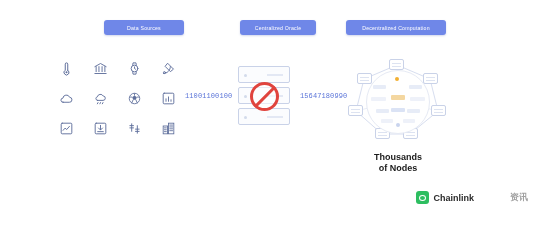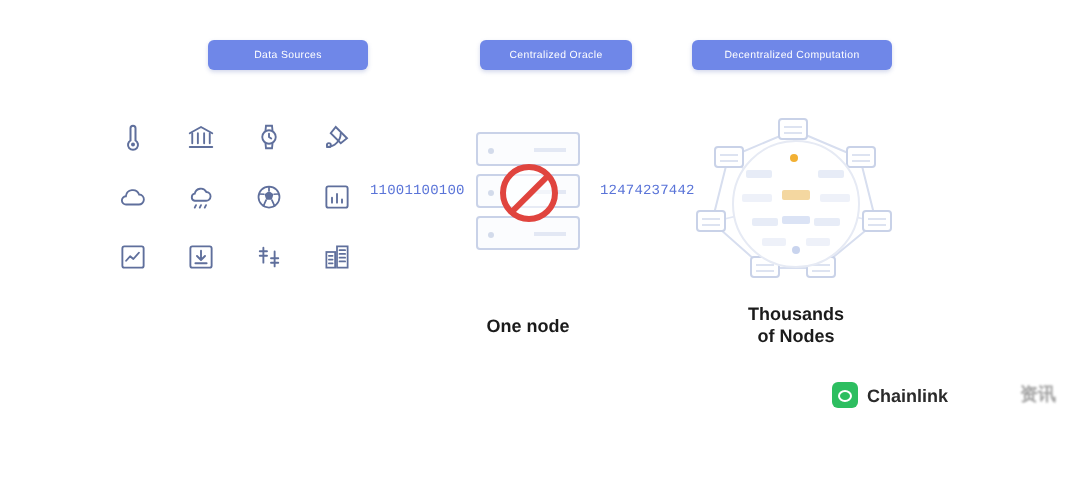--- a/index.html
+++ b/index.html
@@ -325,39 +325,38 @@
     <div class="icon-cell" style="left:102px; top:60px;">
       <svg width="15" height="15" viewBox="0 0 24 24" fill="none" stroke="#5f6f9c" stroke-width="1.4" stroke-linecap="round">
         <rect x="3.5" y="8" width="7" height="12.5"></rect>
         <rect x="12" y="3.5" width="8.5" height="17"></rect>
         <path d="M5.5 11h3M5.5 14h3M5.5 17h3M14 6.5h4.5M14 9.5h4.5M14 12.5h4.5M14 15.5h4.5"></path>
       </svg>
     </div>
   </div>
 
   <div class="binary" id="binary-left">11001100100</div>
-  <div class="binary" id="binary-right">12474237442</div>
+  <div class="binary" id="binary-right">15647180990</div>
 
   <div class="server">
     <div class="server-box" id="server-1">
       <span class="led"></span>
       <span class="slot"></span>
     </div>
     <div class="server-box" id="server-2">
       <span class="led"></span>
       <span class="slot"></span>
     </div>
     <div class="server-box" id="server-3">
       <span class="led"></span>
       <span class="slot"></span>
     </div>
     <div class="no-sign"></div>
   </div>
 
-  <div class="caption" id="caption-one-node">One node</div>
 
   <div class="network">
     <svg width="124" height="88" viewBox="0 0 124 88" style="position:absolute;left:0;top:0;">
       <polygon points="61,9 94,23 102,55 74,78 46,78 20,55 28,23" fill="none" stroke="#d7deef" stroke-width="1"></polygon>
       <g stroke="#e2e7f4" stroke-width="0.8">
         <line x1="61" y1="9" x2="61" y2="45"></line>
         <line x1="94" y1="23" x2="61" y2="45"></line>
         <line x1="102" y1="55" x2="61" y2="45"></line>
         <line x1="74" y1="78" x2="61" y2="45"></line>
         <line x1="46" y1="78" x2="61" y2="45"></line>

